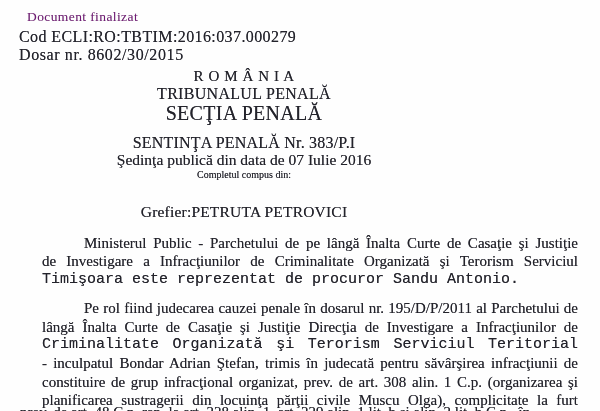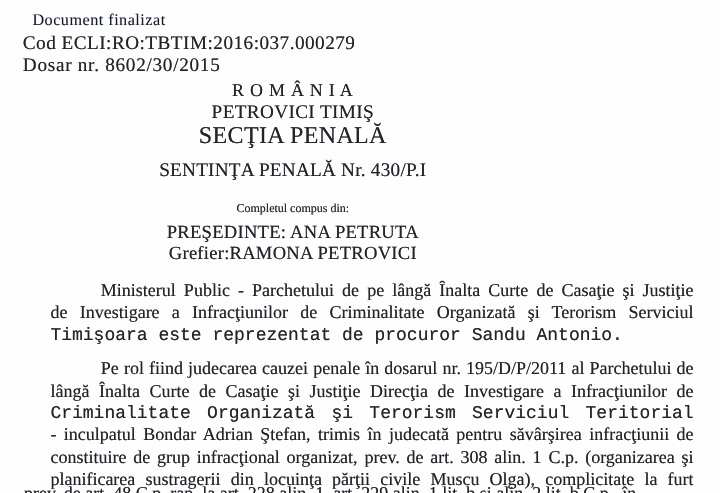--- a/index.html
+++ b/index.html
@@ -18,21 +18,21 @@
   }
   
   .ink {
     text-shadow: 0 0 0.5px rgba(35, 35, 45, 0.65);
   }
   .watermark {
     position: absolute;
     left: 27px;
     top: 9px;
     font-size: 13.5px;
-    color: #0f172a;
+    color: #701a75;
     letter-spacing: 0.4px;
     text-shadow: 0 0 0.6px rgba(180,180,178,0.8);
   }
   .ecli-line {
     position: absolute;
     left: 19px;
     top: 28px;
     font-size: 16px;
     letter-spacing: 0.4px;
     white-space: nowrap;
@@ -93,32 +93,32 @@
 <div class="page">
 
   <div class="watermark">Document finalizat</div>
 
   <div class="ecli-line ink">Cod ECLI:RO:TBTIM:2016:037.000279</div>
 
   <div class="dosar-line ink">Dosar nr. 8602/30/2015</div>
 
   <div class="hline h-country ink">R O M Â N I A</div>
 
-  <div class="hline h-court ink">PETROVICI TIMIŞ</div>
+  <div class="hline h-court ink">TRIBUNALUL PENALĂ</div>
 
   <div class="hline h-section ink">SECŢIA PENALĂ</div>
 
-  <div class="hline h-sentence ink">SENTINŢA PENALĂ Nr. 430/P.I</div>
+  <div class="hline h-sentence ink">SENTINŢA PENALĂ Nr. 383/P.I</div>
 
+  <div class="hline h-session ink">Şedinţa publică din data de 07 Iulie 2016</div>
 
   <div class="hline h-panel ink">Completul compus din:</div>
 
-  <div class="hline h-president ink">PREŞEDINTE: ANA PETRUTA</div>
 
-  <div class="hline h-clerk ink">Grefier:RAMONA PETROVICI</div>
+  <div class="hline h-clerk ink">Grefier:PETRUTA PETROVICI</div>
 
   <div class="body-text ink">
 
     <div class="para">
       <div class="tline jline indent">Ministerul Public - Parchetului de pe lângă Înalta Curte de Casaţie şi Justiţie Direcţia</div>
       <div class="tline jline">de Investigare a Infracţiunilor de Criminalitate Organizată şi Terorism Serviciul Teritorial</div>
       <div class="tline lline">Timişoara este reprezentat de procuror Sandu Antonio.</div>
     </div>
 
     <div class="para para-gap">

